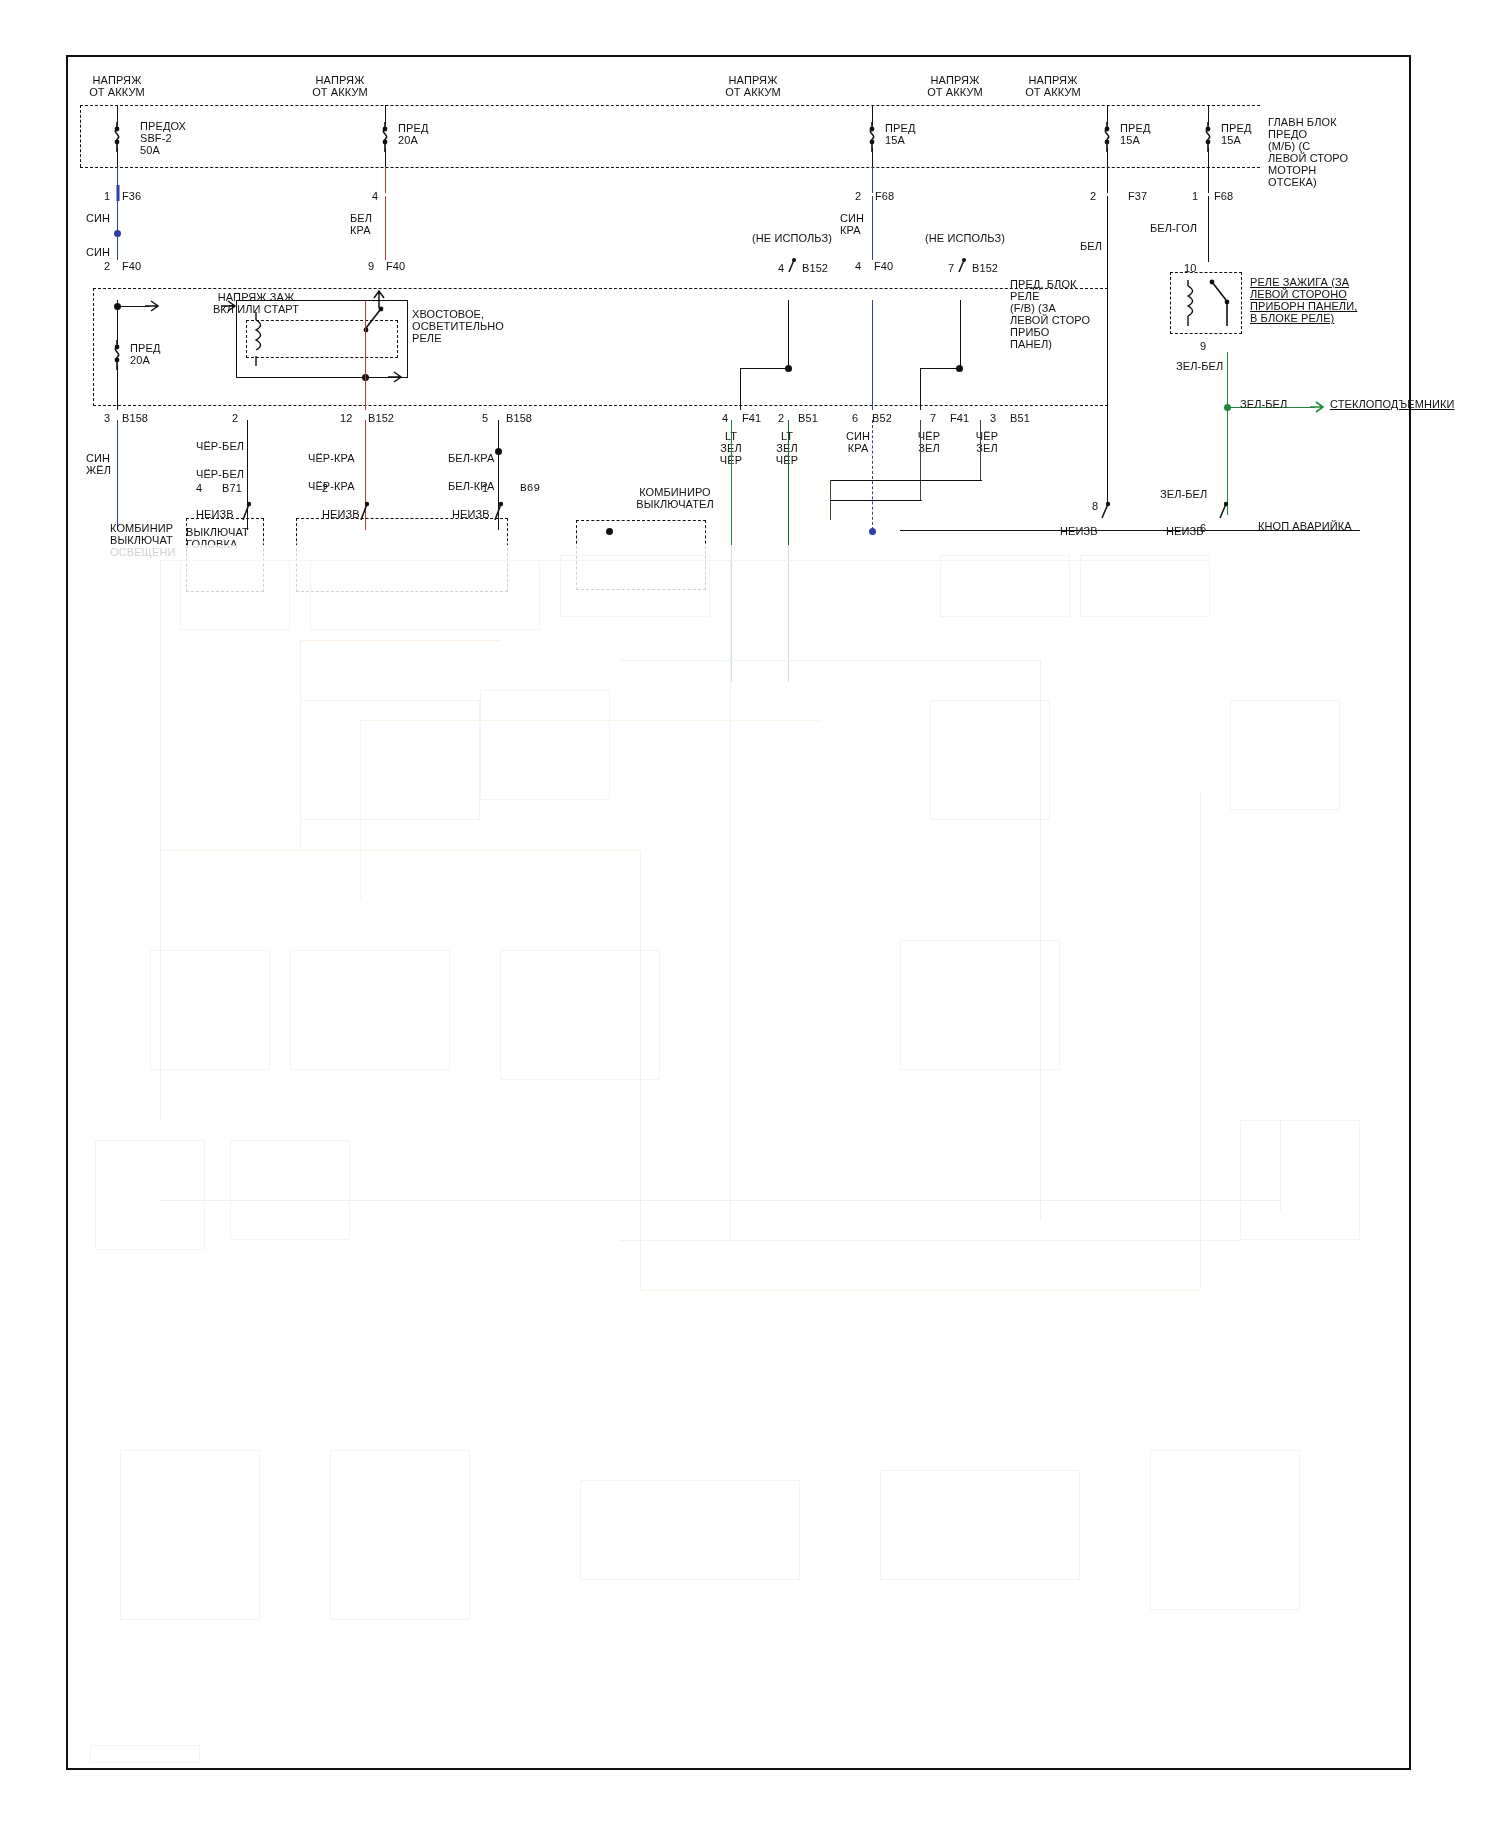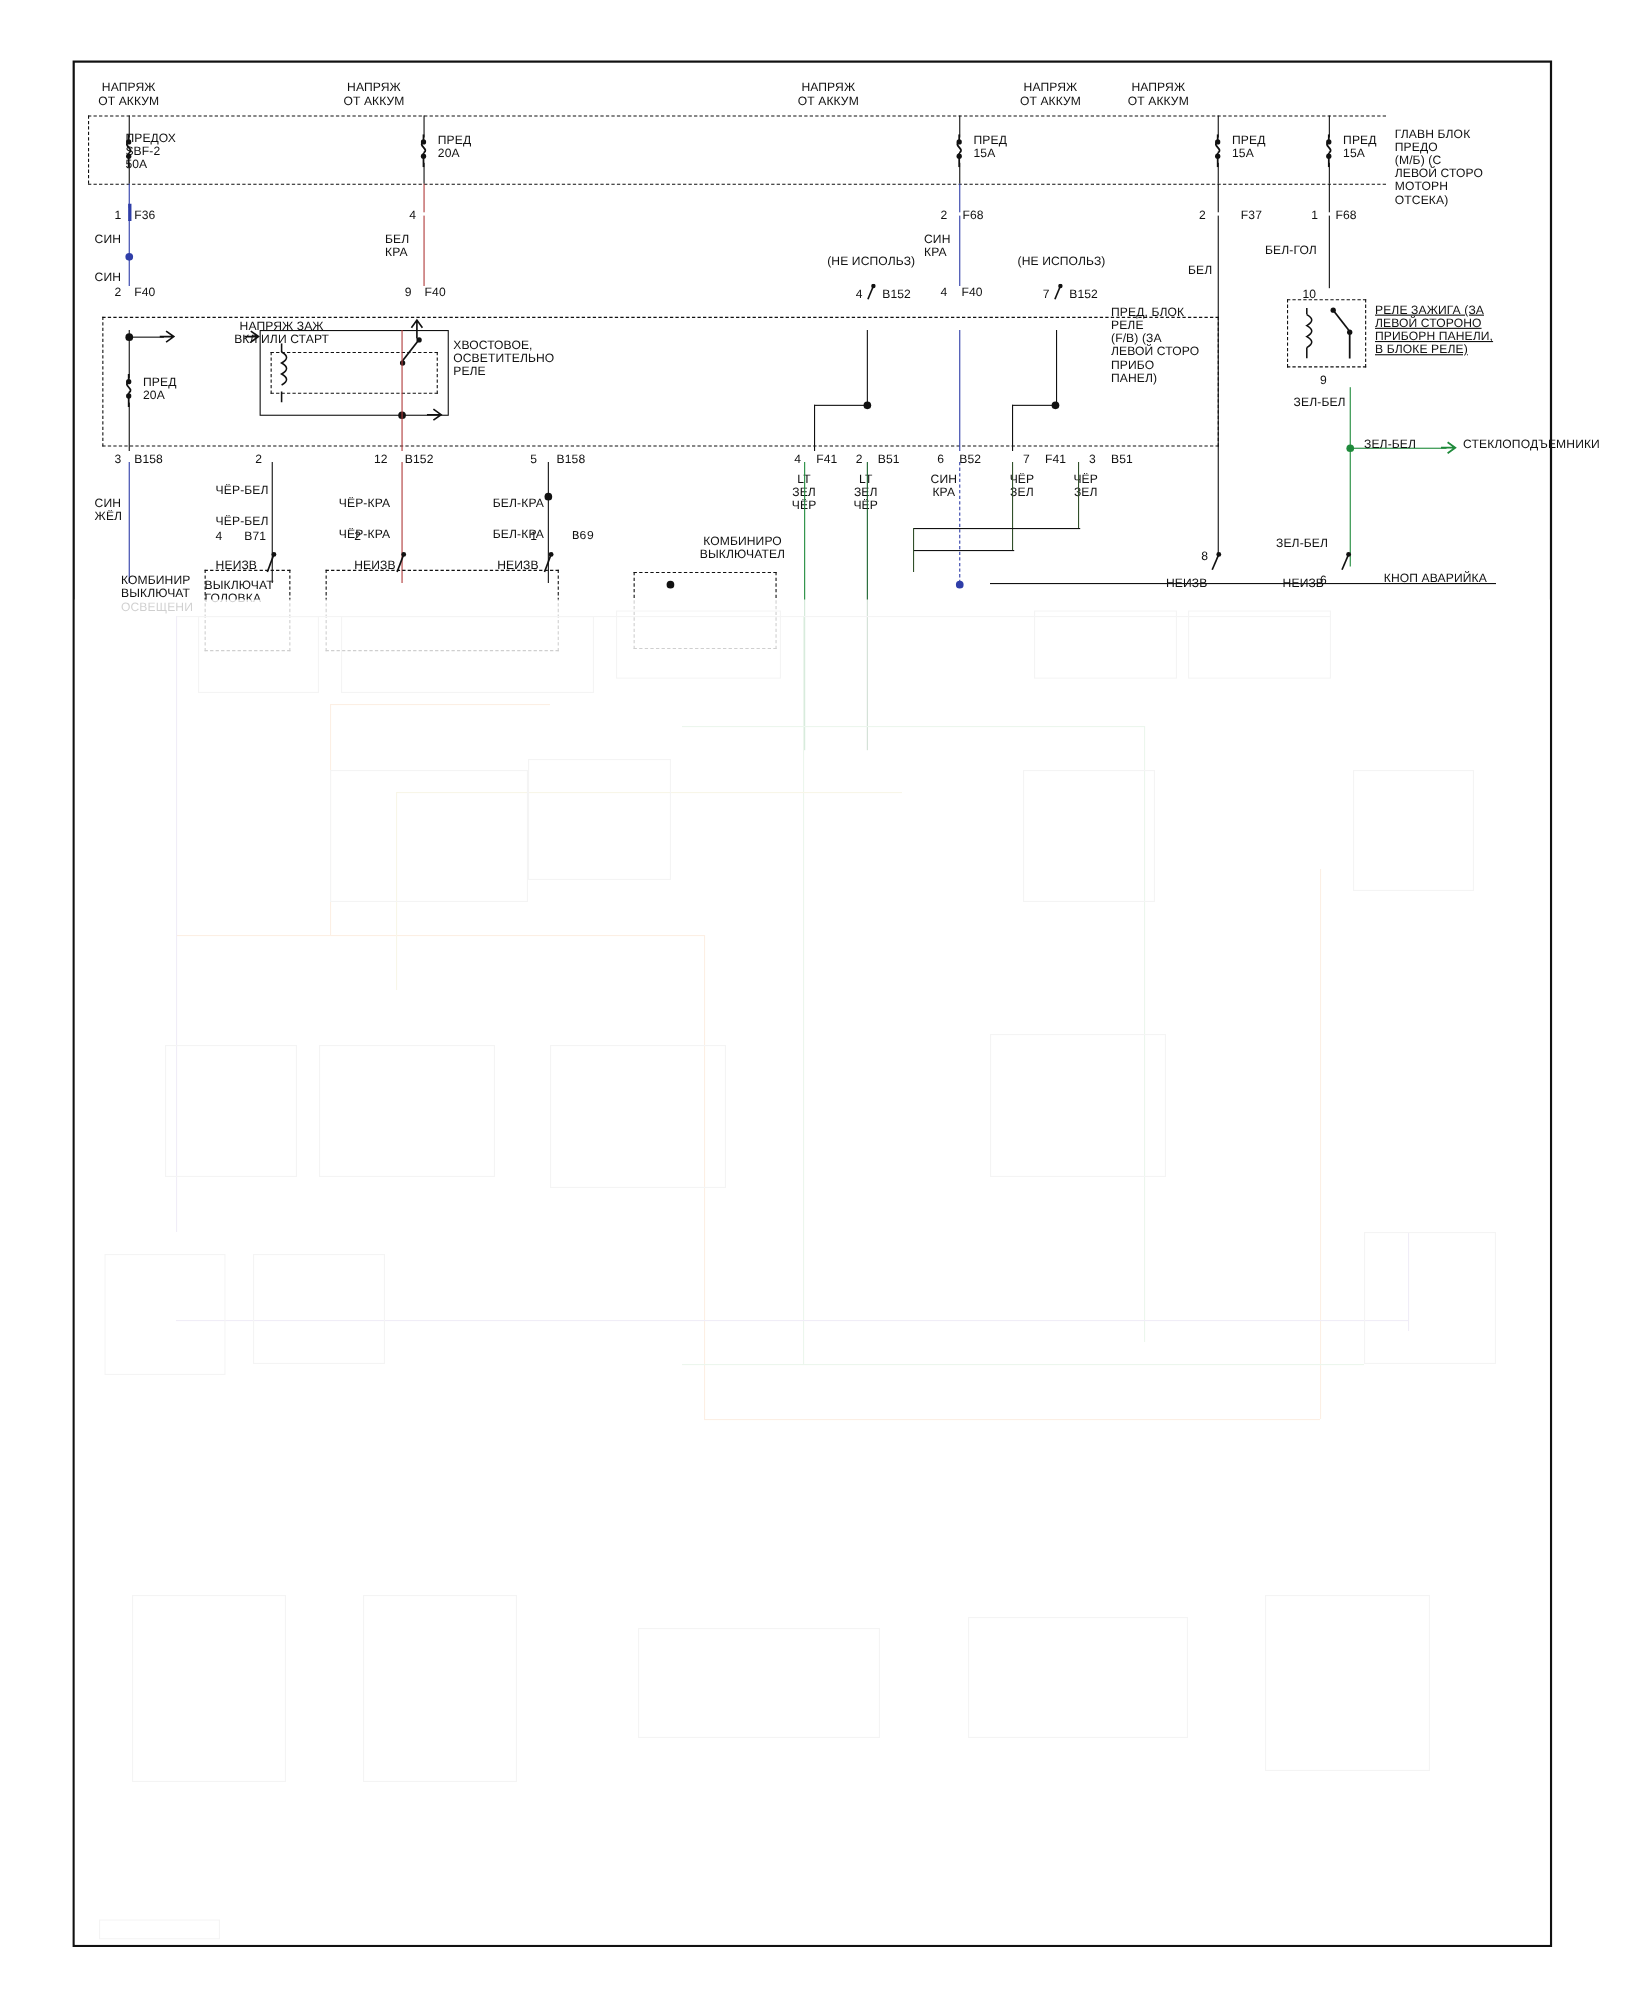--- a/index.html
+++ b/index.html
@@ -158,21 +158,21 @@
 МОТОРН
 ОТСЕКА)</div>
 
   <div class="fuse" style="left:110px; top:122px;">
     <svg width="14" height="30" viewBox="0 0 14 30">
       <path d="M7 0 L7 7 M7 7 C 1 10, 13 14, 7 17 M7 17 L7 30" stroke="#111" stroke-width="1.6" fill="none"></path>
       <circle cx="7" cy="7" r="2.4" fill="#111"></circle>
       <circle cx="7" cy="20" r="2.4" fill="#111"></circle>
     </svg>
   </div>
-  <div class="lbl" style="left:114px; top:120px; width:80px;">ПРЕДОХ
+  <div class="lbl" style="left:140px; top:120px; width:80px;">ПРЕДОХ
 SBF-2
 50A</div>
   <div class="vline" style="left:117px; top:105px; height:20px;"></div>
   <div class="vline" style="left:117px; top:148px; height:19px;"></div>
 
   <div class="fuse" style="left:378px; top:122px;">
     <svg width="14" height="30" viewBox="0 0 14 30">
       <path d="M7 0 L7 7 M7 7 C 1 10, 13 14, 7 17 M7 17 L7 30" stroke="#111" stroke-width="1.6" fill="none"></path>
       <circle cx="7" cy="7" r="2.4" fill="#111"></circle>
       <circle cx="7" cy="20" r="2.4" fill="#111"></circle>
@@ -310,21 +310,21 @@
   <div class="vline green" style="left:1227px; top:352px; height:58px;"></div>
   <div class="lbl" style="left:1176px; top:360px;">ЗЕЛ-БЕЛ</div>
   <div class="dot green" style="left:1224px; top:404px;"></div>
   <div class="hline green" style="left:1227px; top:407px; width:88px;"></div>
   <div class="arrow-r" style="left:1310px; top:400px;">
     <svg width="16" height="14" viewBox="0 0 16 14">
         <path d="M0 7 L12 7 M6 2 L13 7 L6 12" stroke="#1f8a3b" stroke-width="1.6" fill="none"></path>
       </svg>
   </div>
   <div class="lbl" style="left:1240px; top:398px;">ЗЕЛ-БЕЛ</div>
-  <div class="lbl" style="left:1330px; top:398px;">СТЕКЛОПОДЪЕМНИКИ</div>
+  <div class="lbl" style="left:1330px; top:398px;text-decoration:underline;">СТЕКЛОПОДЪЕМНИКИ</div>
 
   <div class="vline green" style="left:1227px; top:407px; height:108px;"></div>
   <div class="lbl" style="left:1160px; top:488px;">ЗЕЛ-БЕЛ</div>
   <div class="lbl" style="left:1200px; top:522px;">6</div>
   <div class="lbl" style="left:1166px; top:525px;">НЕИЗВ</div>
   <div class="lbl" style="left:1258px; top:520px;">КНОП АВАРИЙКА</div>
   <div class="sw" style="left:1218px; top:500px;">
     <svg width="16" height="20" viewBox="0 0 16 20">
         <path d="M2 18 L8 4" stroke="#111" stroke-width="1.5" fill="none"></path>
         <circle cx="8" cy="4" r="2.2" fill="#111"></circle>

